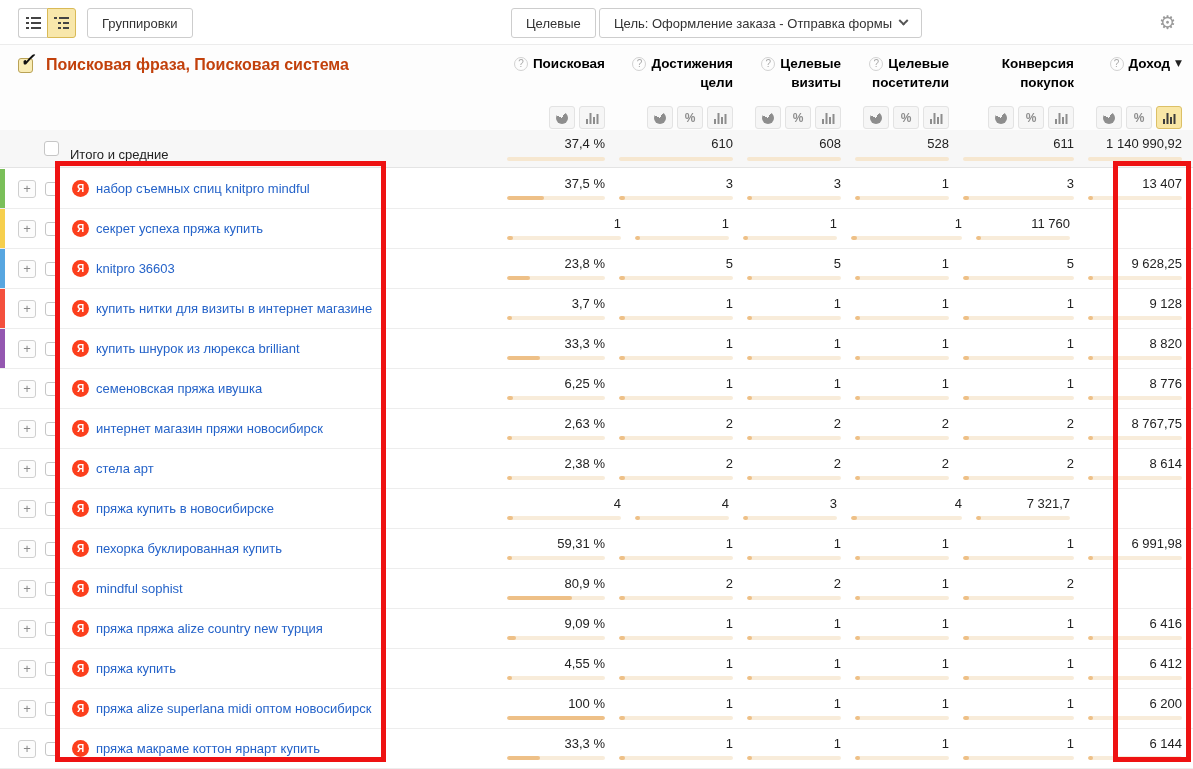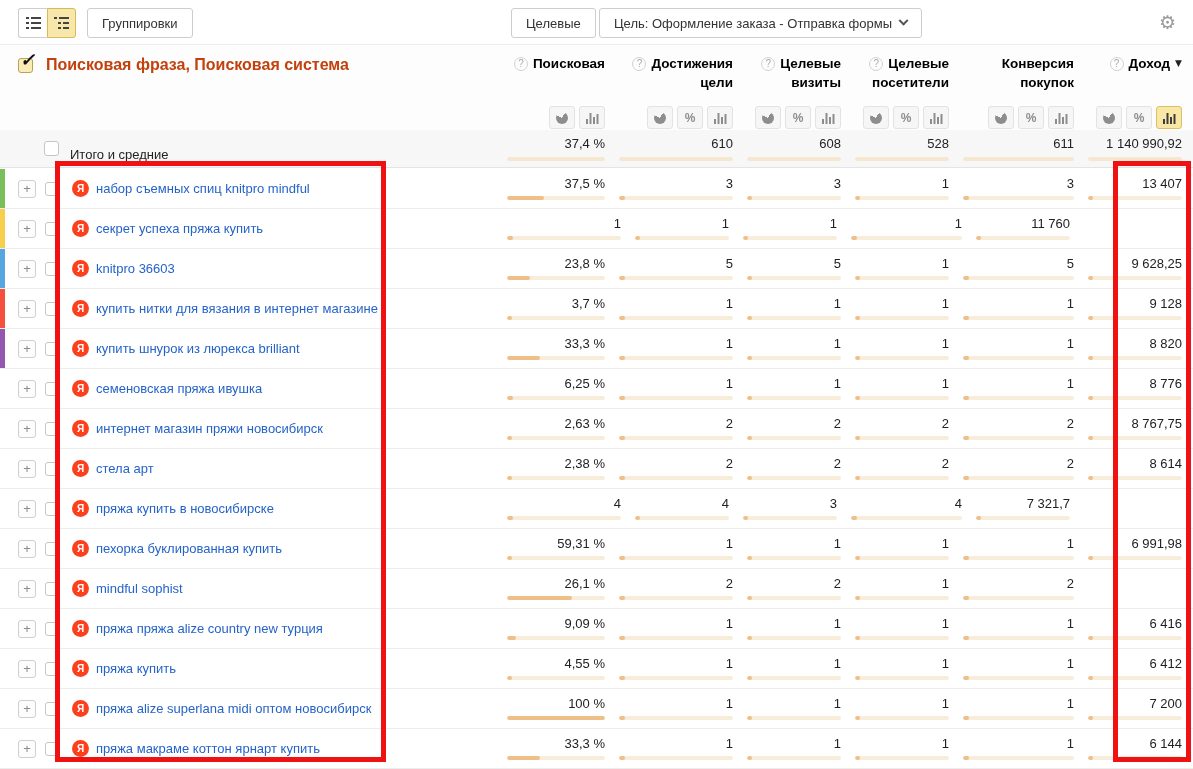--- a/index.html
+++ b/index.html
@@ -418,21 +418,21 @@
           <i style="width: 5.5%;"></i>
         </span>
       </div>
     </div>
     <div class="row">
     <span class="strip" style="background: rgb(244, 80, 61);"></span>
     <div class="row-left">
       <button class="plus">+</button>
       <span class="cb"></span>
       <span class="yicon">Я</span>
-      <a class="phrase">купить нитки для вязания в интернет магазине</a>
+      <a class="phrase">купить нитки для визиты в интернет магазине</a>
     </div>
   <div class="cell c0">
         <span class="val">3,7 %</span>
         <span class="bar">
           <i style="width: 5.5%;"></i>
         </span>
       </div>
       <div class="cell c1">
         <span class="val">1</span>
         <span class="bar">
@@ -730,21 +730,21 @@
     </div>
     <div class="row">
 
     <div class="row-left">
       <button class="plus">+</button>
       <span class="cb"></span>
       <span class="yicon">Я</span>
       <a class="phrase">mindful sophist</a>
     </div>
   <div class="cell c0">
-        <span class="val">26,1 %</span>
+        <span class="val">80,9 %</span>
         <span class="bar">
           <i style="width: 66.7%;"></i>
         </span>
       </div>
       <div class="cell c1">
         <span class="val">2</span>
         <span class="bar">
           <i style="width: 5.5%;"></i>
         </span>
       </div>
@@ -889,21 +889,21 @@
           <i style="width: 5.5%;"></i>
         </span>
       </div>
       <div class="cell c4">
         <span class="val">1</span>
         <span class="bar">
           <i style="width: 5.5%;"></i>
         </span>
       </div>
       <div class="cell c5">
-        <span class="val">7 200</span>
+        <span class="val">6 200</span>
         <span class="bar">
           <i style="width: 5.5%;"></i>
         </span>
       </div>
     </div>
     <div class="row">
 
     <div class="row-left">
       <button class="plus">+</button>
       <span class="cb"></span>

